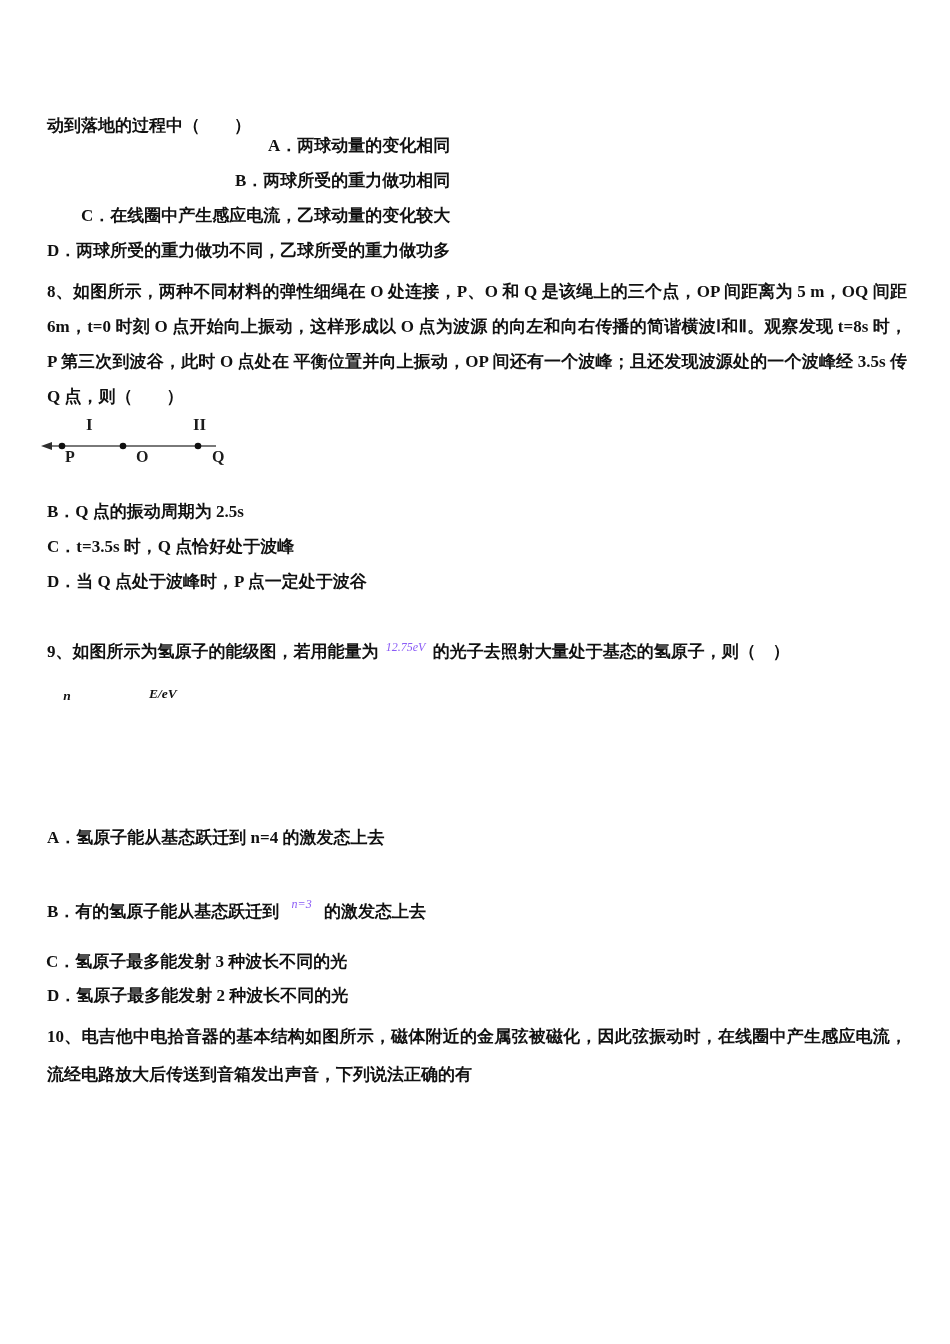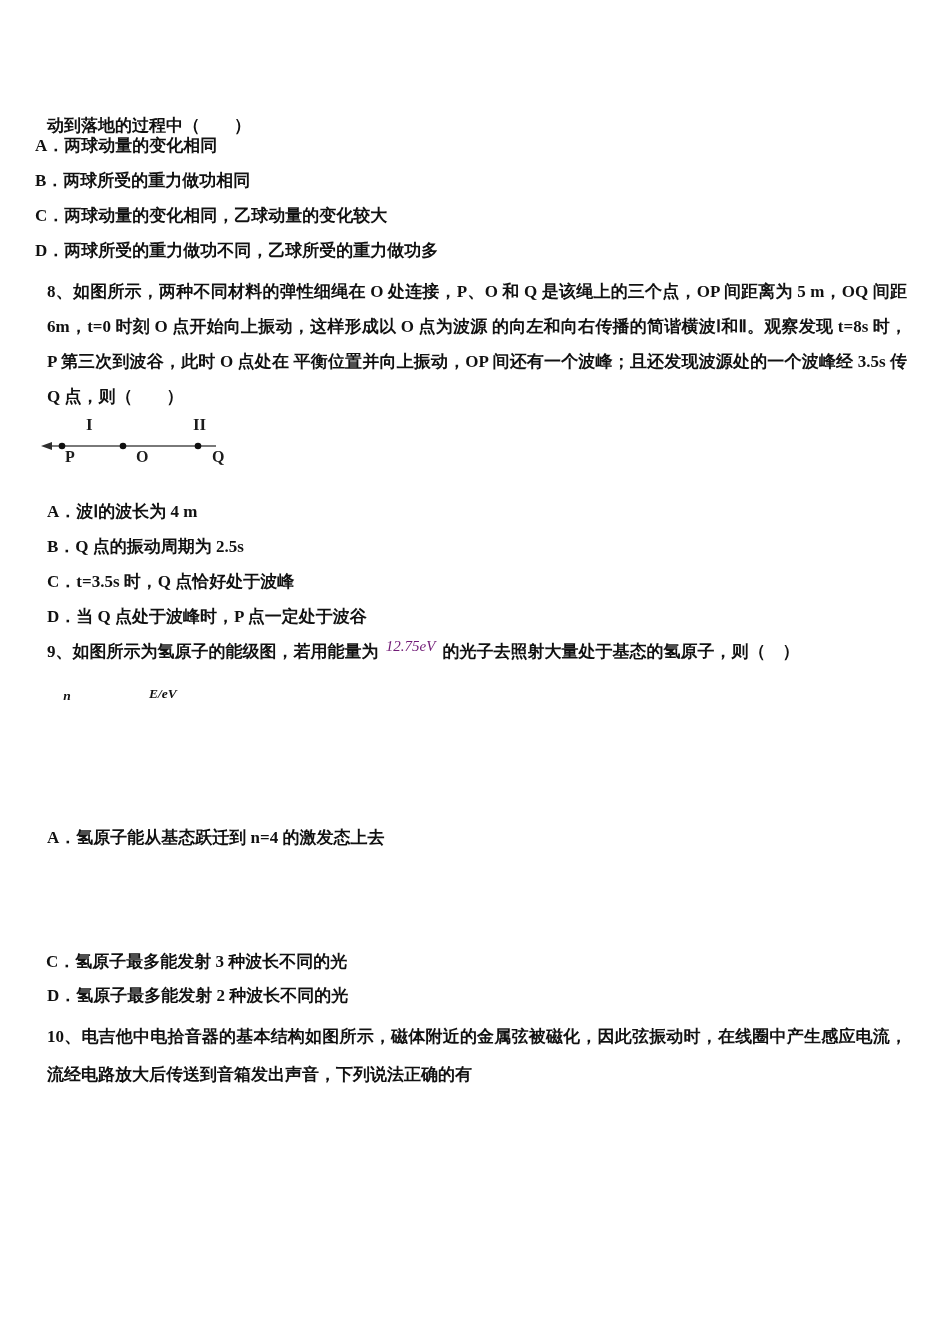--- a/index.html
+++ b/index.html
@@ -12,44 +12,44 @@
     font-weight:700;
     font-size:17px;
     overflow:hidden;
   }
   .abs{position:absolute;}
   .line{height:35px;line-height:35px;white-space:nowrap;}
   .fill{text-align:justify;text-align-last:justify;white-space:normal;height:35px;line-height:35px;overflow:hidden;}
   .opt{height:35px;line-height:35px;white-space:nowrap;}
   .formula{
     font-style:italic;font-weight:400;
-    color:#701a75;font-size:15px;
+    color:#8b5cf6;font-size:12px;
     position:relative;top:-6px;
     padding:0 3px;
     font-family:"Liberation Serif", serif;
   }
   
   .wave-svg text{font-family:"Liberation Serif", serif;fill:#1c1c1c;}
   
   .ediag{width:215px;height:148px;font-size:13.5px;font-weight:700;}
   .ediag .hdr-n{position:absolute;left:12px;top:2px;width:20px;text-align:center;font-style:italic;}
   .ediag .hdr-e{position:absolute;left:104px;top:0;font-style:italic;}
   .q10 .line{height:38px;line-height:38px;}
 </style>
 </head>
 <body>
 
 <div class="page">
 
   <div class="abs line" style="left:47px;top:92px;margin-top:16px;">动到落地的过程中（　　）</div>
 
-  <div class="abs" style="left:35px;top:128px;">
+  <div class="abs" style="left:47px;top:128px;text-align:right;">
     <div class="opt">A．两球动量的变化相同</div>
     <div class="opt">B．两球所受的重力做功相同</div>
-    <div class="opt">C．两球动量的变化相同，乙球动量的变化较大</div>
+    <div class="opt">C．在线圈中产生感应电流，乙球动量的变化较大</div>
     <div class="opt">D．两球所受的重力做功不同，乙球所受的重力做功多</div>
   </div>
 
   <div class="abs" style="left:47px;top:274px;width:860px;">
     <div class="fill">8、如图所示，两种不同材料的弹性细绳在 O 处连接，P、O 和 Q 是该绳上的三个点，OP 间距离为 5 m，OQ 间距离为</div>
     <div class="fill">6m，t=0 时刻 O 点开始向上振动，这样形成以 O 点为波源 的向左和向右传播的简谐横波Ⅰ和Ⅱ。观察发现 t=8s 时，</div>
     <div class="fill">P 第三次到波谷，此时 O 点处在 平衡位置并向上振动，OP 间还有一个波峰；且还发现波源处的一个波峰经 3.5s 传到</div>
     <div class="line">Q 点，则（　　）</div>
   </div>
 
@@ -60,40 +60,44 @@
     <circle cx="83" cy="36" r="3.3" fill="#101010"></circle>
     <circle cx="158" cy="36" r="3.3" fill="#101010"></circle>
     <text x="46" y="20" font-size="17">I</text>
     <text x="153" y="20" font-size="17">II</text>
     <text x="25" y="52" font-size="16">P</text>
     <text x="96" y="52" font-size="16">O</text>
     <text x="172" y="52" font-size="16">Q</text>
   </svg>
 
   <div class="abs" style="left:47px;top:494px;">
-    <div class="opt">A．波Ⅰ的波长为 4 m</div>
     <div class="opt">B．Q 点的振动周期为 2.5s</div>
     <div class="opt">C．t=3.5s 时，Q 点恰好处于波峰</div>
     <div class="opt">D．当 Q 点处于波峰时，P 点一定处于波谷</div>
   </div>
 
   <div class="abs line" style="left:47px;top:634px;">
     <span>9、如图所示为氢原子的能级图，若用能量为</span>
     <span class="formula">12.75eV</span>
     <span>的光子去照射大量处于基态的氢原子，则（　）</span>
   </div>
 
   <div class="abs ediag" style="left:45px;top:686px;">
     <span class="hdr-n">n</span>
     <span class="hdr-e">E/eV</span>
 
   </div>
 
   <div class="abs opt" style="left:47px;top:820px;">A．氢原子能从基态跃迁到 n=4 的激发态上去</div>
 
+  <div class="abs opt" style="left:47px;top:894px;">
+    <span>B．有的氢原子能从基态跃迁到</span>
+    <span class="formula" style="top:-9px;padding:0 8px;">n=3</span>
+    <span>的激发态上去</span>
+  </div>
 
   <div class="abs opt" style="left:46px;top:944px;">C．氢原子最多能发射 3 种波长不同的光</div>
   <div class="abs opt" style="left:47px;top:978px;">D．氢原子最多能发射 2 种波长不同的光</div>
 
   <div class="abs q10" style="left:47px;top:1018px;width:860px;">
     <div class="fill" style="height:38px;line-height:38px;">10、电吉他中电拾音器的基本结构如图所示，磁体附近的金属弦被磁化，因此弦振动时，在线圈中产生感应电流，电</div>
     <div class="line" style="height:38px;line-height:38px;">流经电路放大后传送到音箱发出声音，下列说法正确的有</div>
   </div>
 
 </div>

